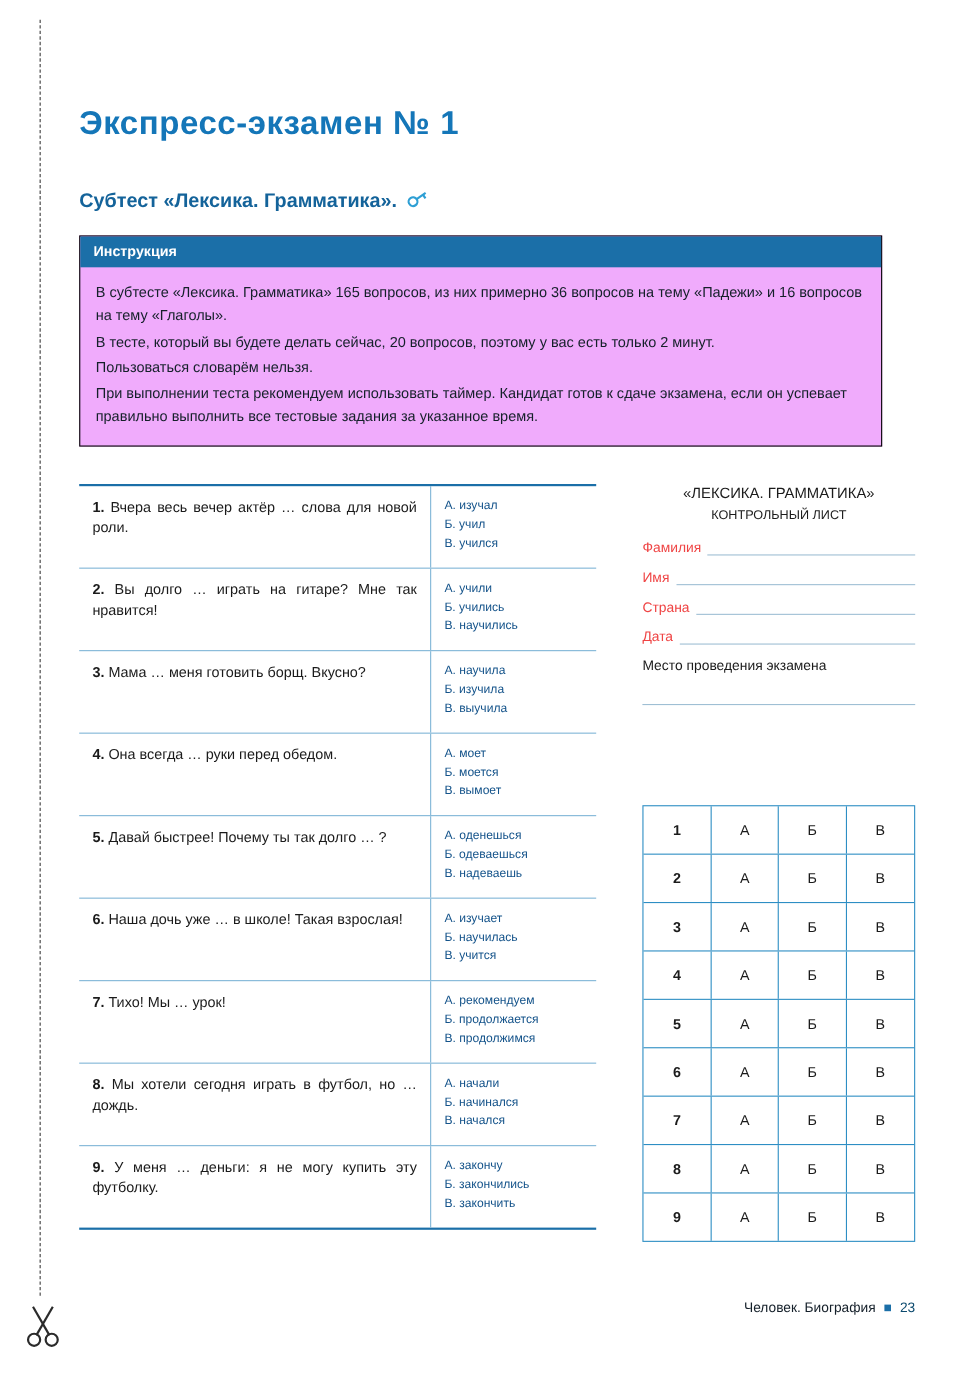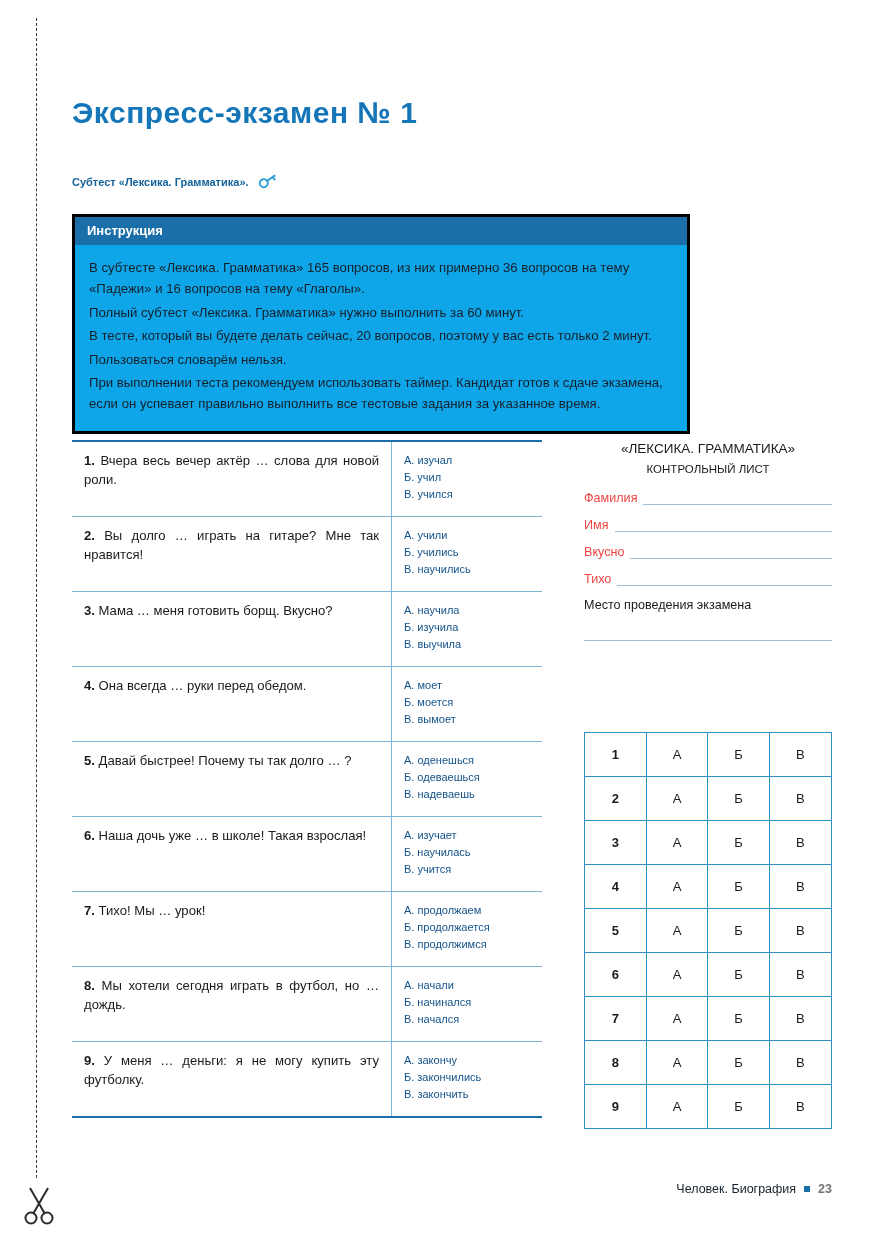--- a/index.html
+++ b/index.html
@@ -54,38 +54,38 @@
 
   .subtitle-row {
     position: absolute;
     left: 0;
     top: 172px;
     display: flex;
     align-items: center;
     gap: 10px;
   }
   .subtitle {
-    font-size: 11px;
+    font-size: 18px;
     font-weight: bold;
     color: #14639a;
   }
   .key-icon {
     color: #2e9fd4;
     display: inline-block;
     transform: rotate(-35deg);
   }
 
   
   .instruction {
     position: absolute;
     left: 0;
     top: 214px;
-    width: 618px;
-    border: 3px solid #000000;
-    background: #0ea5e9;
+    width: 730px;
+    border: 1px solid #000000;
+    background: #f0abfc;
     box-sizing: border-box;
   }
   .instruction-head {
     background: #1b6fa8;
     color: #ffffff;
     font-size: 13px;
     font-weight: bold;
     padding: 6px 12px 7px 12px;
   }
   .instruction-body {
@@ -227,22 +227,22 @@
     justify-content: space-between;
   }
   .footer .sq {
     display: inline-block;
     width: 6px;
     height: 6px;
     background: #1b6fa8;
     margin: 0 2px;
   }
   .footer .pg {
-    font-weight: bold;
-    color: #737373;
+    font-weight: normal;
+    color: #0c4a6e;
   }
 </style>
 </head>
 <body>
 
 <div class="cut-line"></div>
 <div class="scissors">
   <svg width="34" height="42" viewBox="0 0 34 42">
     <circle cx="9" cy="33" r="5.5" fill="none" stroke="#2b2b2b" stroke-width="2"></circle>
     <circle cx="25" cy="33" r="5.5" fill="none" stroke="#2b2b2b" stroke-width="2"></circle>
@@ -263,21 +263,20 @@
         <line x1="9" y1="8" x2="19" y2="8" stroke="#2e9fd4" stroke-width="2"></line>
         <line x1="16" y1="8" x2="16" y2="12" stroke="#2e9fd4" stroke-width="2"></line>
       </svg>
     </span>
   </div>
 
   <div class="instruction">
     <div class="instruction-head">Инструкция</div>
     <div class="instruction-body">
       <p>В субтесте «Лексика. Грамматика» 165 вопросов, из них примерно 36 вопросов на тему «Падежи» и 16 вопросов на тему «Глаголы».</p>
-      <p>Полный субтест «Лексика. Грамматика» нужно выполнить за 60 минут.</p>
       <p>В тесте, который вы будете делать сейчас, 20 вопросов, поэтому у вас есть только 2 минут.</p>
       <p>Пользоваться словарём нельзя.</p>
       <p>При выполнении теста рекомендуем использовать таймер. Кандидат готов к сдаче экзамена, если он успевает правильно выполнить все тестовые задания за указанное время.</p>
     </div>
   </div>
 
   <div class="questions">
 
     <div class="qrow">
       <div class="qcell">
@@ -350,21 +349,21 @@
         <div>В. учится</div>
       </div>
     </div>
 
     <div class="qrow">
       <div class="qcell">
         <span class="qnum">7.</span>
         <span>Тихо! Мы … урок!</span>
       </div>
       <div class="acell">
-        <div>А. продолжаем</div>
+        <div>А. рекомендуем</div>
         <div>Б. продолжается</div>
         <div>В. продолжимся</div>
       </div>
     </div>
 
     <div class="qrow">
       <div class="qcell">
         <span class="qnum">8.</span>
         <span>Мы хотели сегодня играть в футбол, но … дождь.</span>
       </div>
@@ -397,25 +396,25 @@
 
     <div class="field">
       <span class="field-label">Фамилия</span>
       <span class="field-line"></span>
     </div>
     <div class="field">
       <span class="field-label">Имя</span>
       <span class="field-line"></span>
     </div>
     <div class="field">
-      <span class="field-label">Вкусно</span>
+      <span class="field-label">Страна</span>
       <span class="field-line"></span>
     </div>
     <div class="field">
-      <span class="field-label">Тихо</span>
+      <span class="field-label">Дата</span>
       <span class="field-line"></span>
     </div>
     <div class="field-full">
       <span>Место проведения экзамена</span>
       <div class="line-under"></div>
     </div>
   </div>
 
   <div class="answers">
 

